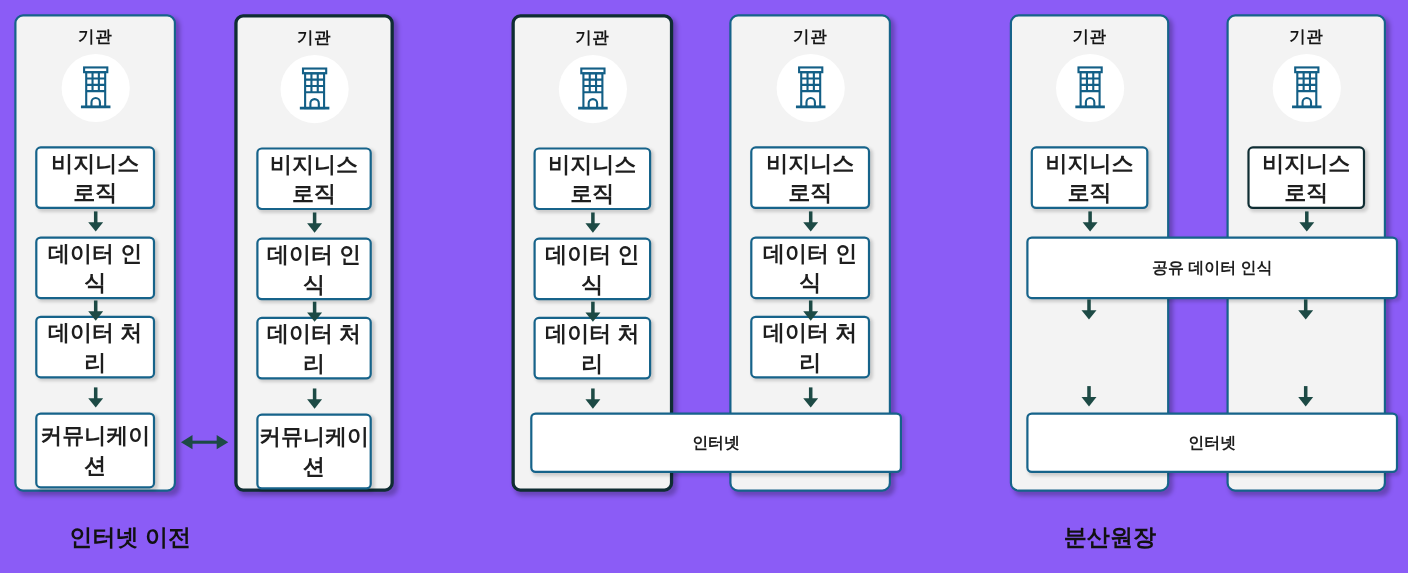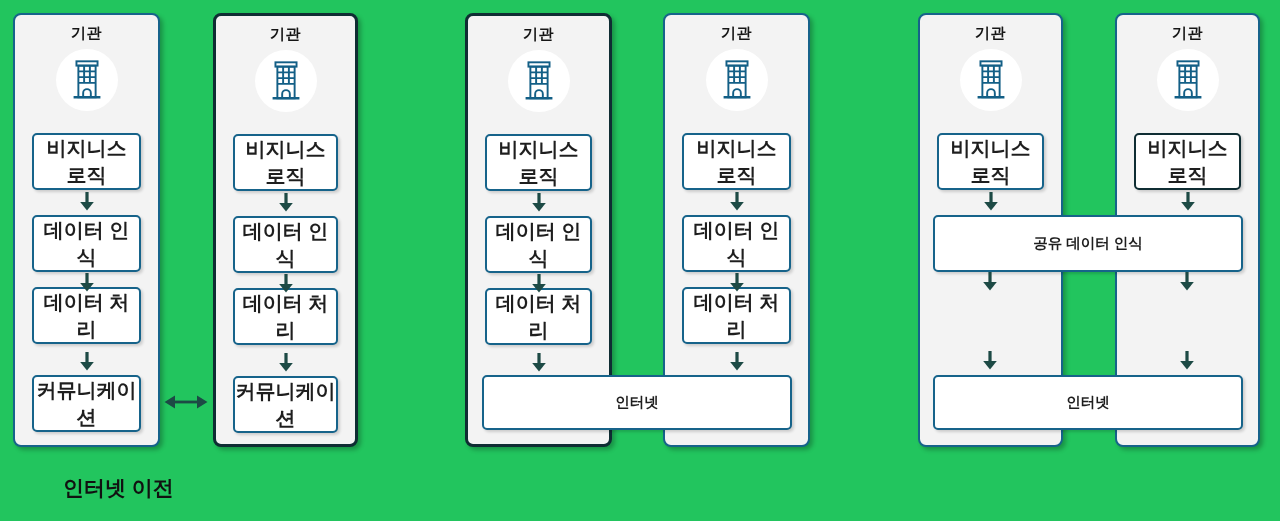--- a/index.html
+++ b/index.html
@@ -1,17 +1,17 @@
 <!DOCTYPE html>
 <html style="--teal-border: #16638a; --dark-border: #0f2d33; --arrow: #1d4a45; --icon: #135f86; --panel-fill: #f3f3f3;"><head>
 <meta charset="utf-8">
 <style>
   html,body{margin:0;padding:0;background:#fff;}
   body{font-family:"Liberation Sans","DejaVu Sans",sans-serif;}
-  #canvas{position:relative;width:1280px;height:521px;background:#22c55e;overflow:hidden;}
+  #canvas{position:relative;width:1280px;height:521px;background:#8b5cf6;overflow:hidden;}
 
   .panel{
     position:absolute;top:13px;height:434px;box-sizing:border-box;
     background:var(--panel-fill,#f3f3f3);
     border:2px solid var(--teal-border,#16638a);
     border-radius:8px;
     box-shadow:3px 3px 4px rgba(0,0,0,.25);
     z-index:1;
   }
   .panel.dark{border-color:var(--dark-border,#0f2d33);border-width:3px;}
@@ -36,24 +36,24 @@
 
   .box{
     position:absolute;left:17px;right:17px;height:57px;box-sizing:border-box;
     background:#fff;border:2px solid var(--teal-border,#16638a);border-radius:5px;
     display:flex;align-items:center;justify-content:center;
     font-size:20px;font-weight:600;color:#1e1e1e;text-align:center;
     box-shadow:2px 2px 3px rgba(0,0,0,.16);
     z-index:2;
   }
   .box.darkbox{border-color:var(--dark-border,#0f2d33);}
-  .r1{top:118px;} .r2{top:200px;} .r3{top:272px;} .r4{top:360px;height:57px;}
+  .r1{top:118px;} .r2{top:200px;} .r3{top:272px;} .r4{top:360px;height:69px;}
 
   .shared{
-    position:absolute;box-sizing:border-box;width:310px;
+    position:absolute;box-sizing:border-box;width:338px;
     background:#fff;border:2px solid var(--teal-border,#16638a);border-radius:5px;
     display:flex;align-items:center;justify-content:center;
     font-size:14.5px;font-weight:600;color:#1e1e1e;
     box-shadow:2px 2px 3px rgba(0,0,0,.16);
     z-index:3;
   }
   .s-int2{left:482px;top:375px;height:55px;}
   .s-rec3{left:933px;top:215px;height:57px;}
   .s-prc3{left:933px;top:293px;height:57px;}
   .s-int3{left:933px;top:375px;height:55px;}
@@ -227,14 +227,15 @@
   <div class="ar-abs" style="left:1179px;top:272px;"><svg class="arrow" width="16" height="20" viewBox="0 0 16 20">
         <use href="#arrd"></use>
       </svg></div>
   <div class="ar-abs" style="left:982px;top:351px;"><svg class="arrow" width="16" height="20" viewBox="0 0 16 20">
         <use href="#arrd"></use>
       </svg></div>
   <div class="ar-abs" style="left:1179px;top:351px;"><svg class="arrow" width="16" height="20" viewBox="0 0 16 20">
         <use href="#arrd"></use>
       </svg></div>
 
+  <div class="caption cap3">분산원장</div>
 
 </div>
 
 </body></html>

